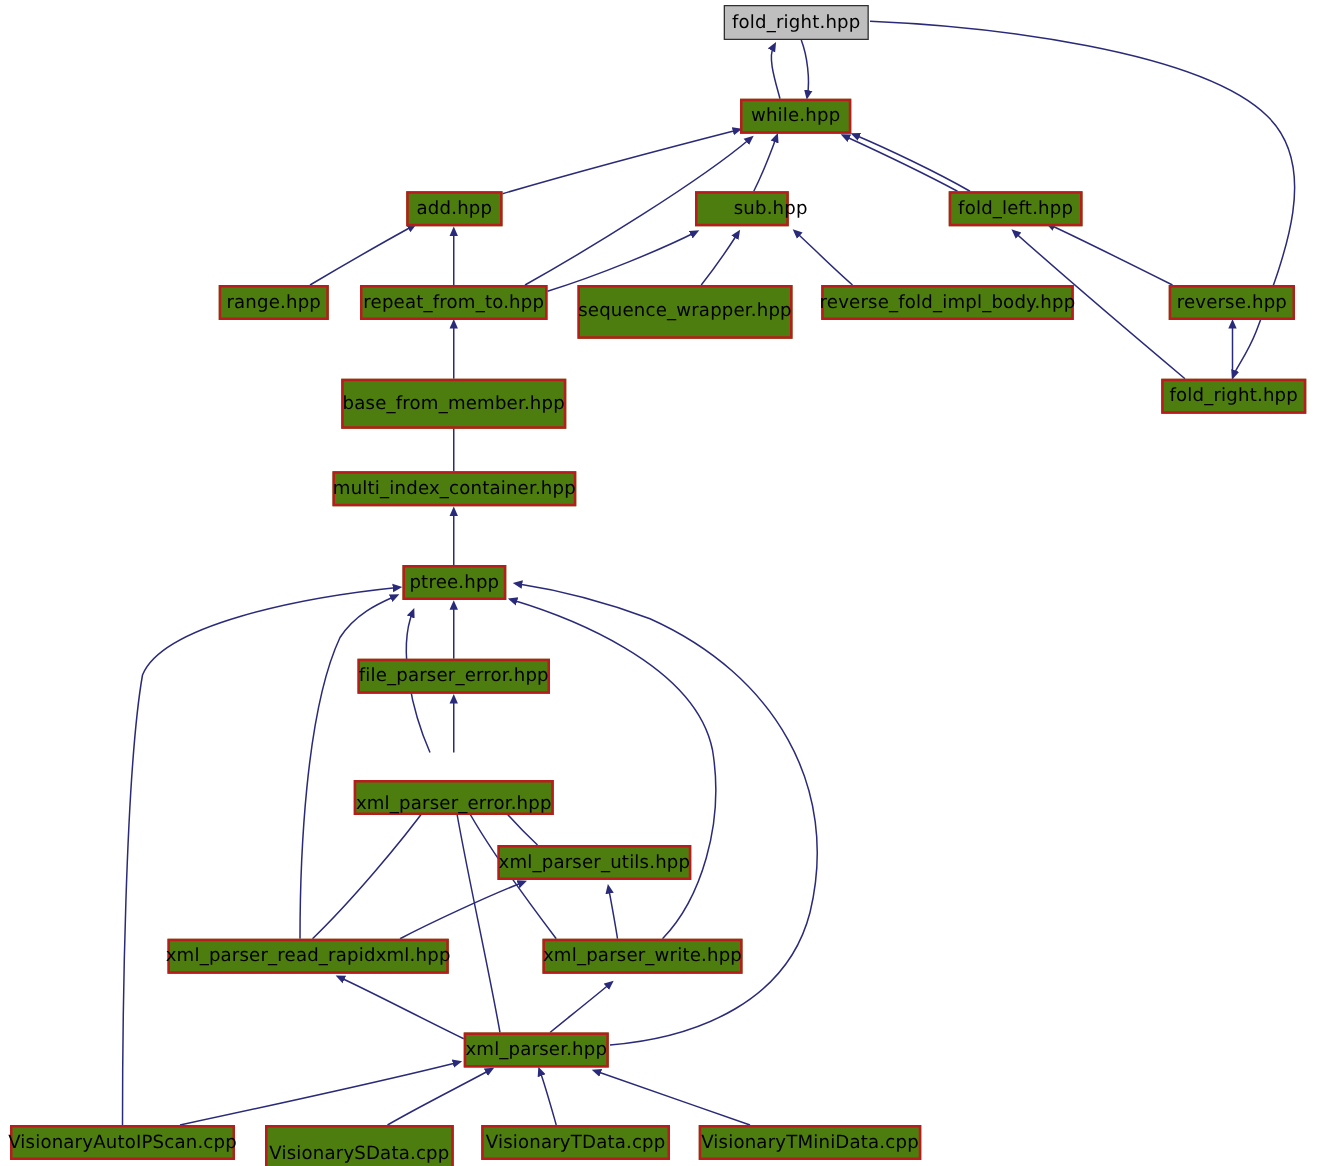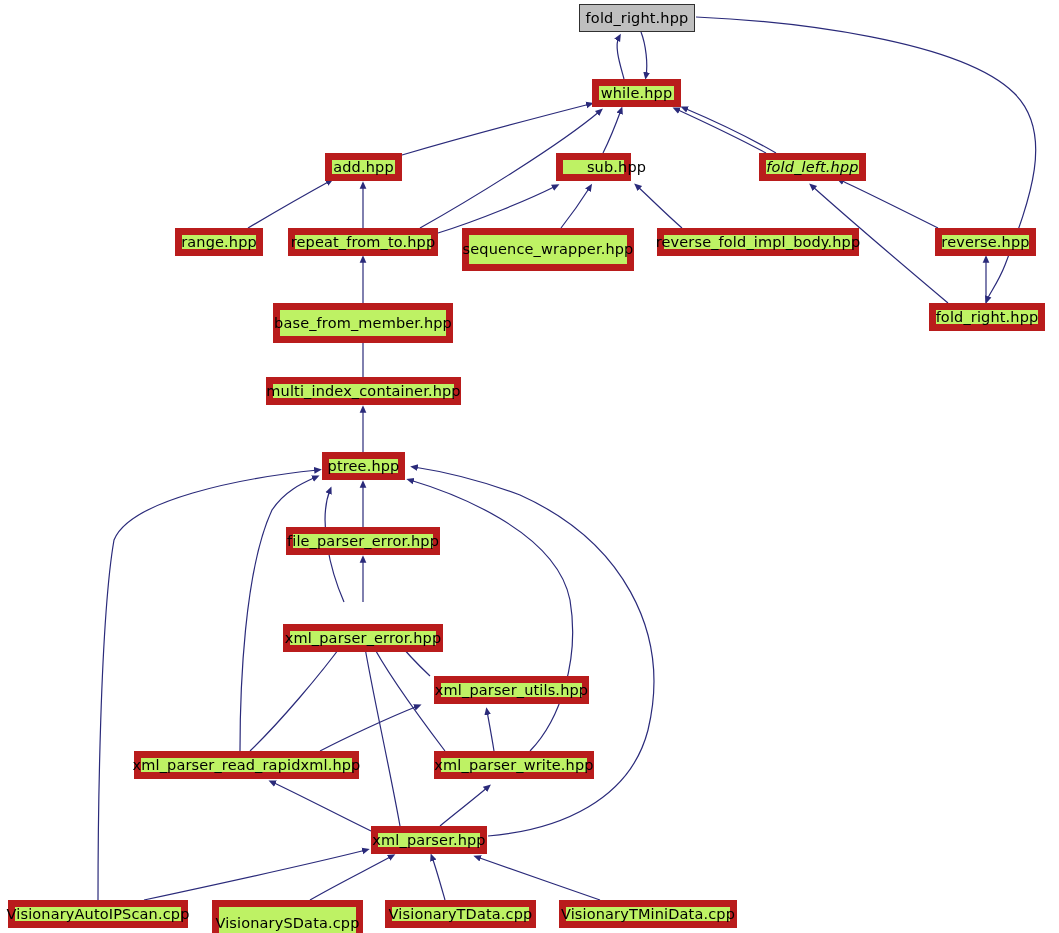--- a/index.html
+++ b/index.html
@@ -20,22 +20,22 @@
   #graph-svg {
     position: absolute;
     left: 0;
     top: 0;
     width: 1059px;
     height: 933px;
   }
   .gnode {
     position: absolute;
     box-sizing: border-box;
-    border: 7px solid #b91c1c;
-    background: #bef264;
+    border: 2px solid #b91c1c;
+    background: #4d7c0f;
     color: #000000;
     font-size: 14.5px;
     line-height: 1;
     display: flex;
     align-items: center;
     justify-content: center;
     white-space: nowrap;
     z-index: 5;
   }
   .gnode.highlight {
@@ -104,21 +104,21 @@
       </div>
       <div class="gnode" style="left: 592px; top: 79px; width: 89px; height: 28px;">
         <span class="lbl">while.hpp</span>
       </div>
       <div class="gnode" style="left: 325px; top: 153px; width: 77px; height: 28px;">
         <span class="lbl">add.hpp</span>
       </div>
       <div class="gnode" style="left: 556px; top: 153px; width: 75px; height: 28px; padding-left: 46px;">
         <span class="lbl">sub.hpp</span>
       </div>
-      <div class="gnode" style="left: 759px; top: 153px; width: 107px; height: 28px; font-style: italic;">
+      <div class="gnode" style="left: 759px; top: 153px; width: 107px; height: 28px;">
         <span class="lbl">fold_left.hpp</span>
       </div>
       <div class="gnode" style="left: 175px; top: 228px; width: 88px; height: 28px;">
         <span class="lbl">range.hpp</span>
       </div>
       <div class="gnode" style="left: 288px; top: 228px; width: 150px; height: 28px;">
         <span class="lbl">repeat_from_to.hpp</span>
       </div>
       <div class="gnode" style="left: 462px; top: 228px; width: 172px; height: 43px;">
         <span class="lbl">sequence_wrapper.hpp</span>
@@ -140,21 +140,21 @@
       </div>
       <div class="gnode" style="left: 322px; top: 452px; width: 83px; height: 28px;">
         <span class="lbl">ptree.hpp</span>
       </div>
       <div class="gnode" style="left: 286px; top: 527px; width: 154px; height: 28px;">
         <span class="lbl">file_parser_error.hpp</span>
       </div>
       <div class="gnode" style="left: 283px; top: 624px; width: 160px; height: 28px; align-items: flex-end;">
         <span class="lbl">xml_parser_error.hpp</span>
       </div>
-      <div class="gnode" style="left: 398px; top: 676px; width: 155px; height: 28px; margin-left: 36px;">
+      <div class="gnode" style="left: 398px; top: 676px; width: 155px; height: 28px;">
         <span class="lbl">xml_parser_utils.hpp</span>
       </div>
       <div class="gnode" style="left: 134px; top: 751px; width: 225px; height: 28px;">
         <span class="lbl">xml_parser_read_rapidxml.hpp</span>
       </div>
       <div class="gnode" style="left: 434px; top: 751px; width: 160px; height: 28px;">
         <span class="lbl">xml_parser_write.hpp</span>
       </div>
       <div class="gnode" style="left: 371px; top: 826px; width: 116px; height: 28px;">
         <span class="lbl">xml_parser.hpp</span>

